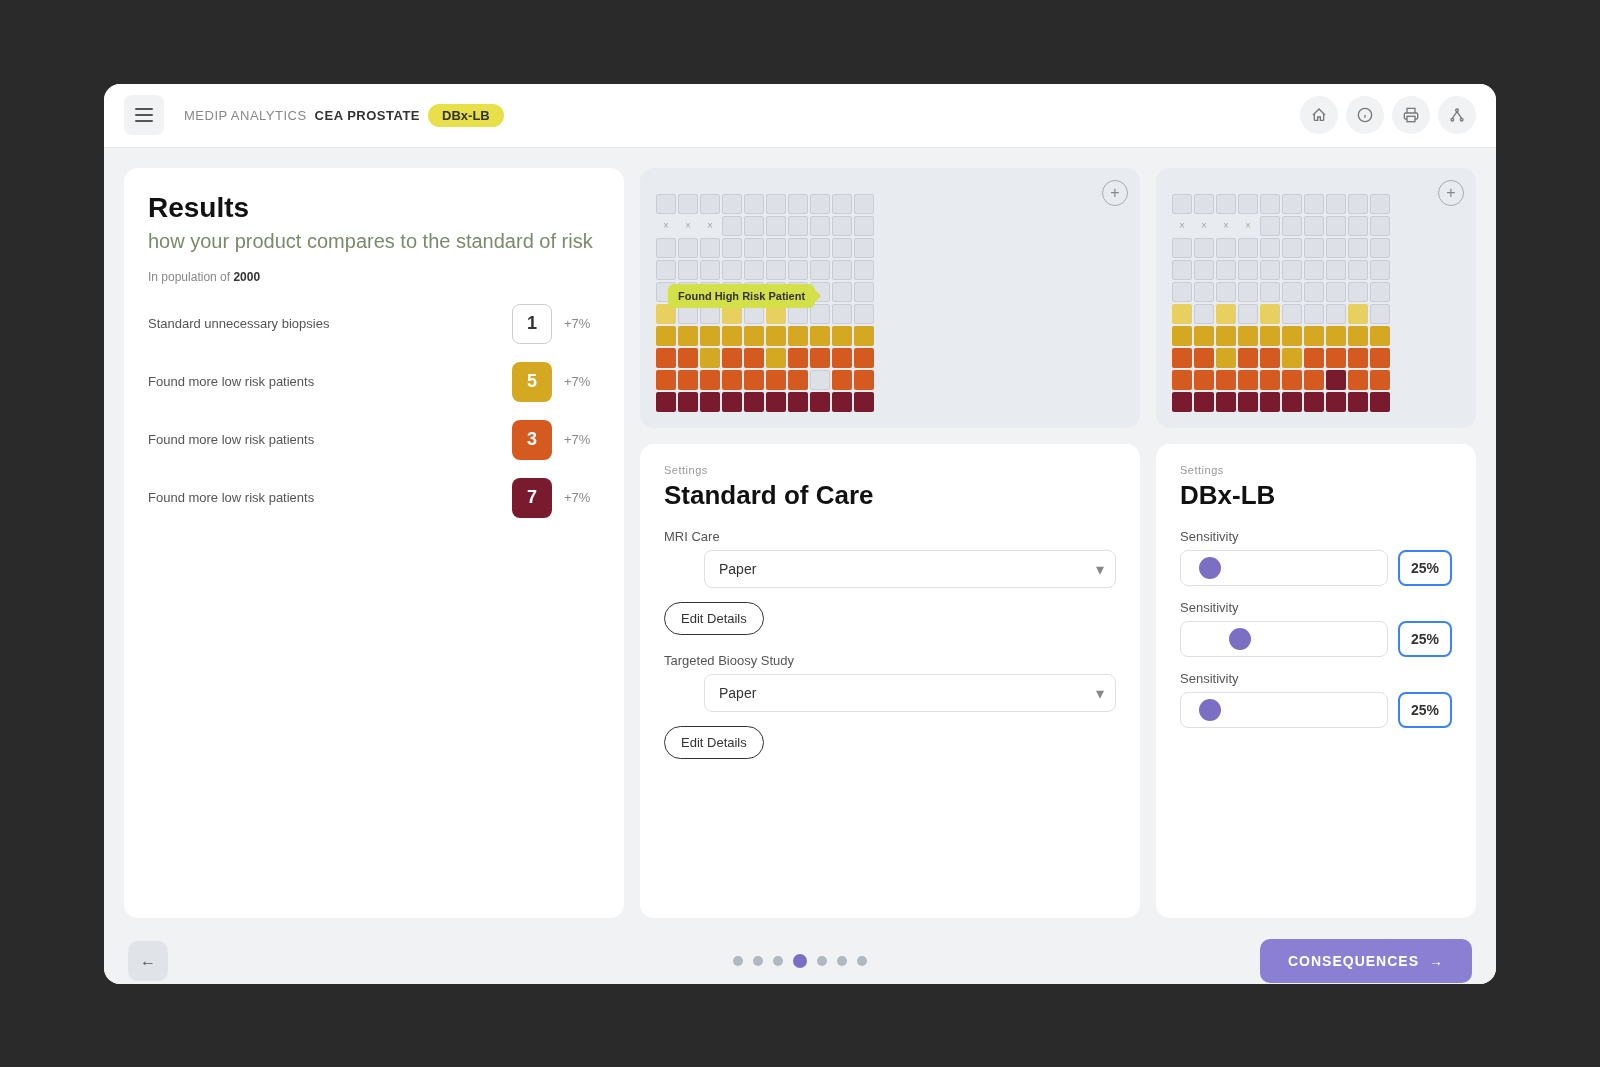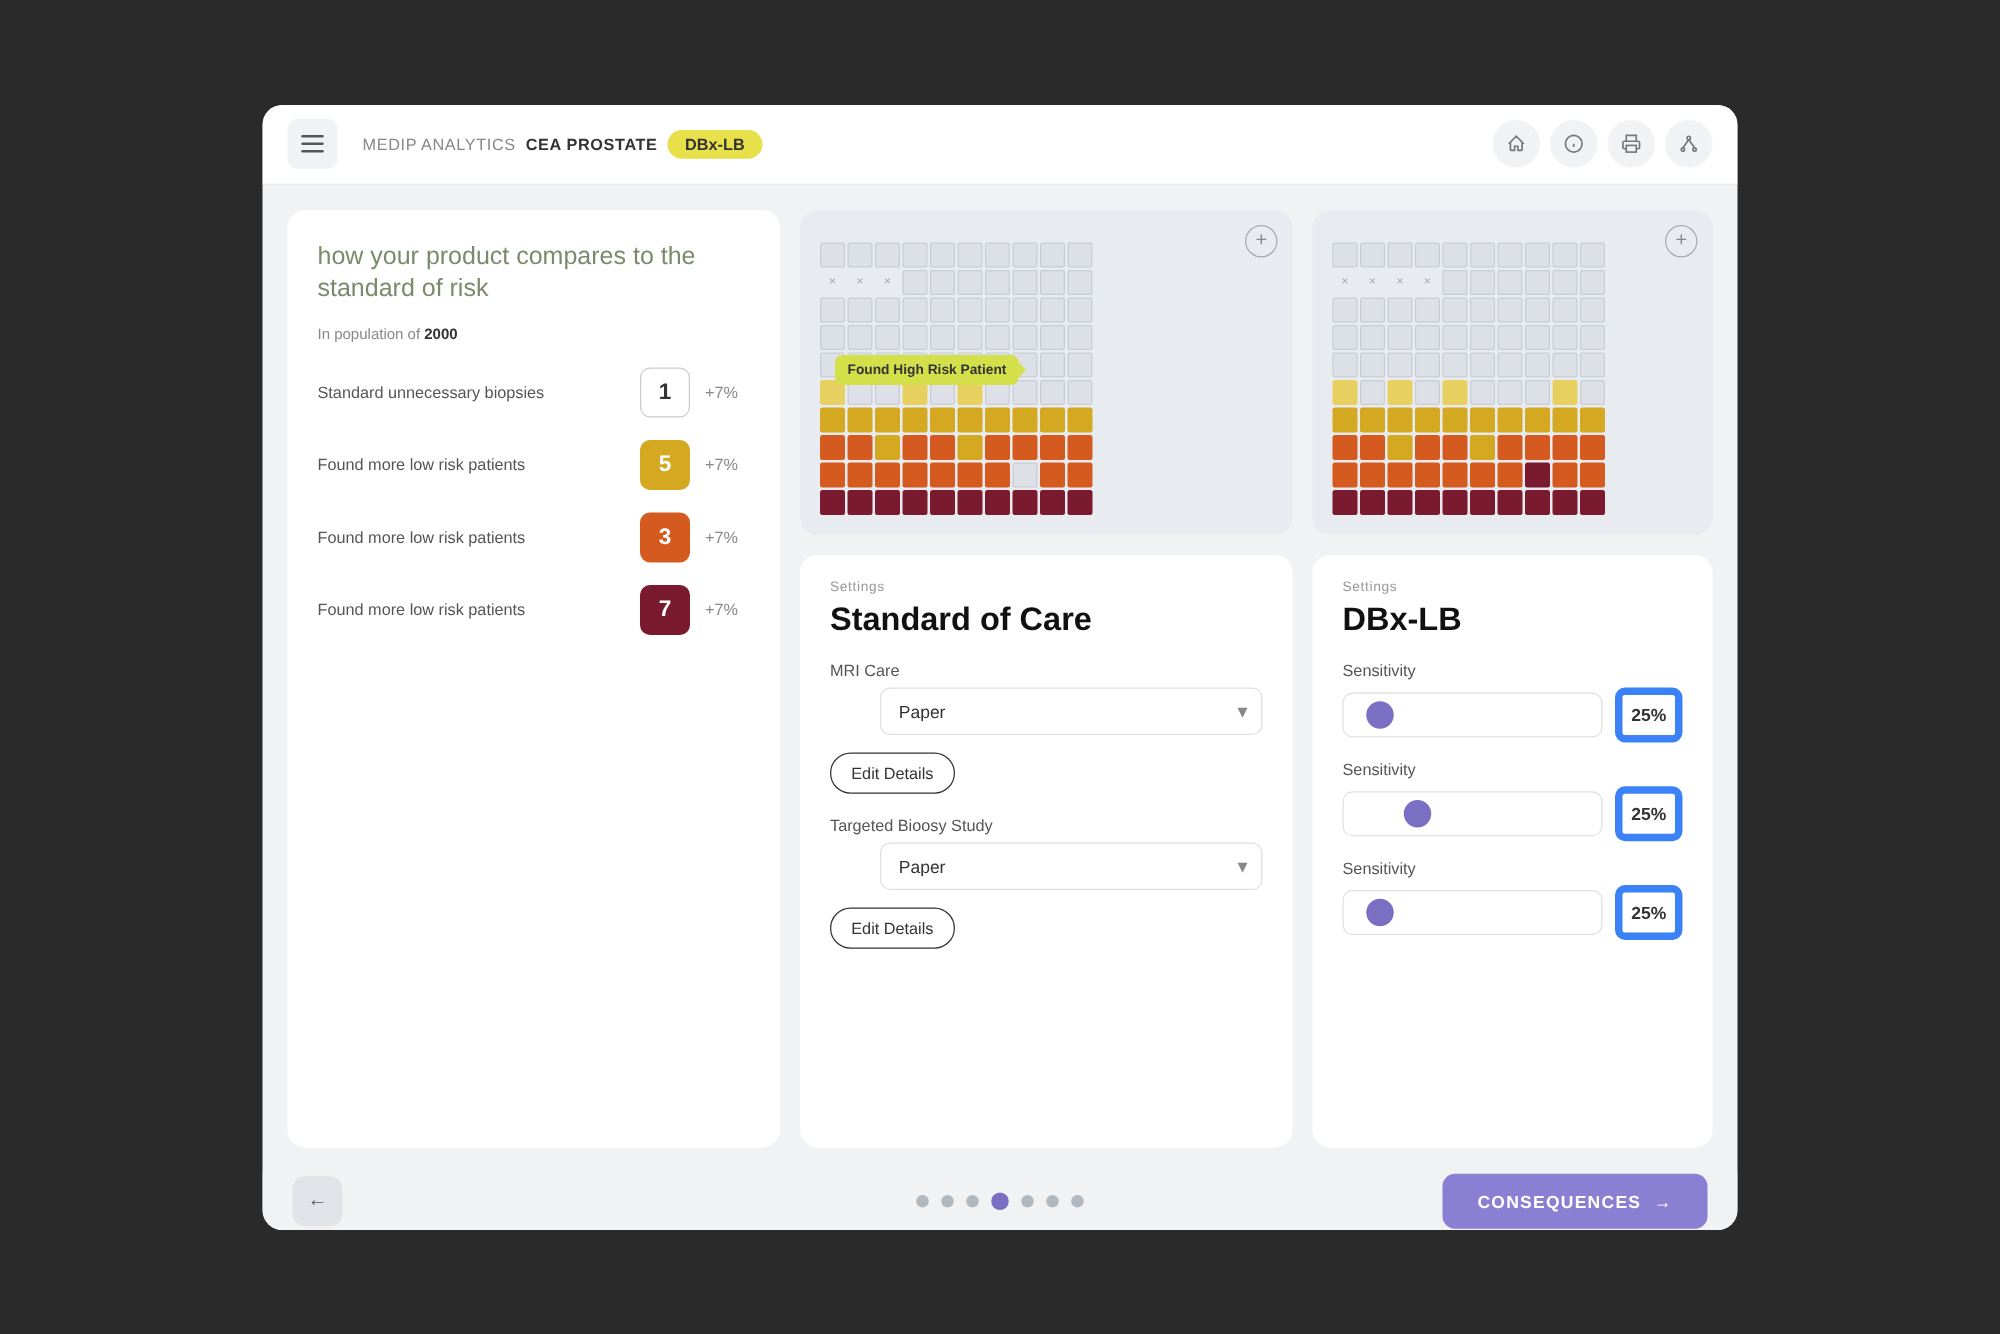--- a/index.html
+++ b/index.html
@@ -5,21 +5,21 @@
     * { box-sizing: border-box; margin: 0; padding: 0; }
     body {
       background: #2a2a2a;
       display: flex;
       align-items: center;
       justify-content: center;
       min-height: 100vh;
       font-family: -apple-system, BlinkMacSystemFont, 'Segoe UI', sans-serif;
     }
     .app-window {
-      width: 1180px;
+      width: 1392px;
       min-height: 900px;
       background: #f0f2f4;
       border-radius: 16px;
       overflow: hidden;
       display: flex;
       flex-direction: column;
       position: relative;
     }
     
     .header {
@@ -219,21 +219,21 @@
       top: 50%;
       transform: translateY(-50%);
       cursor: pointer;
     }
     .slider-value {
       width: 54px;
       text-align: center;
       font-size: 14px;
       font-weight: 600;
       color: #333;
-      border: 6px solid #3b82f6;
+      border: 2px solid #3b82f6;
       border-radius: 8px;
       padding: 8px 4px;
       background: white;
     }
     
     .results-card {
       background: white;
       border-radius: 14px;
       padding: 24px;
       grid-row: 1 / 3;
@@ -649,20 +649,21 @@
             <div class="grid-cell" style="background: rgb(122, 26, 46);"></div>
             <div class="grid-cell" style="background: rgb(122, 26, 46);"></div>
             <div class="grid-cell" style="background: rgb(122, 26, 46);"></div>
             <div class="grid-cell" style="background: rgb(122, 26, 46);"></div>
             <div class="grid-cell" style="background: rgb(122, 26, 46);"></div>
           </div>
         </div>
     </div>
 
     <div class="results-card">
+      <div class="results-title">Results</div>
       <div class="results-subtitle">how your product compares to the standard of risk</div>
       <div class="population-text">
         <span>In population of </span><strong>2000</strong>
       </div>
       <div id="results-rows">
           <div class="result-row">
             <div class="result-label">Standard unnecessary biopsies</div>
             <div class="result-badge" style="border: 1.5px solid rgb(204, 204, 204); background: white; color: rgb(51, 51, 51);">1</div>
             <div class="result-pct">+7%</div>
           </div>

